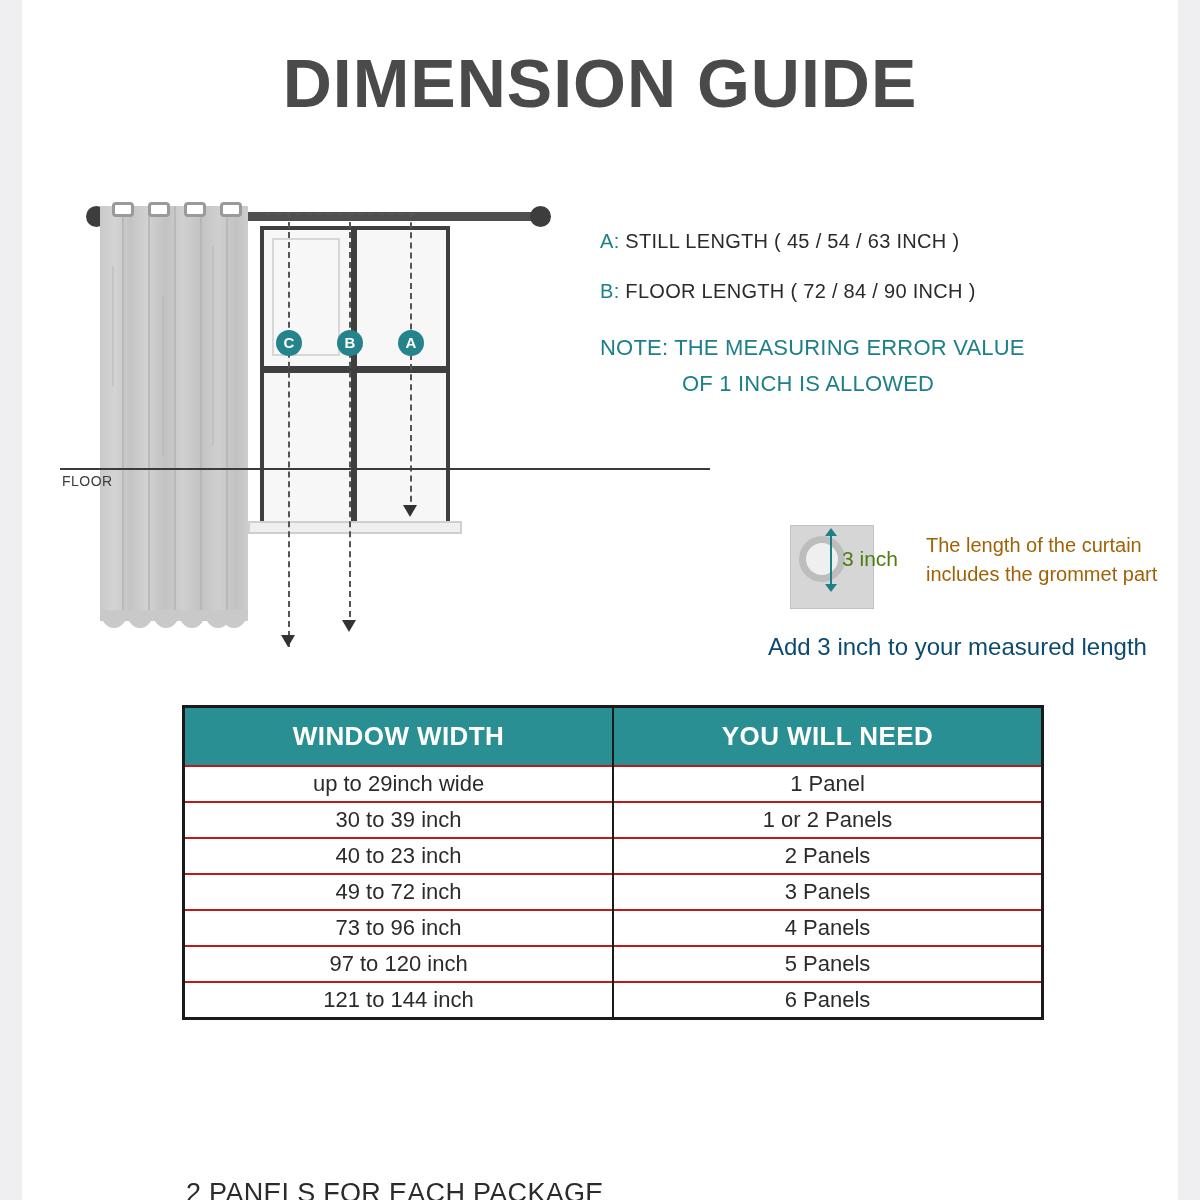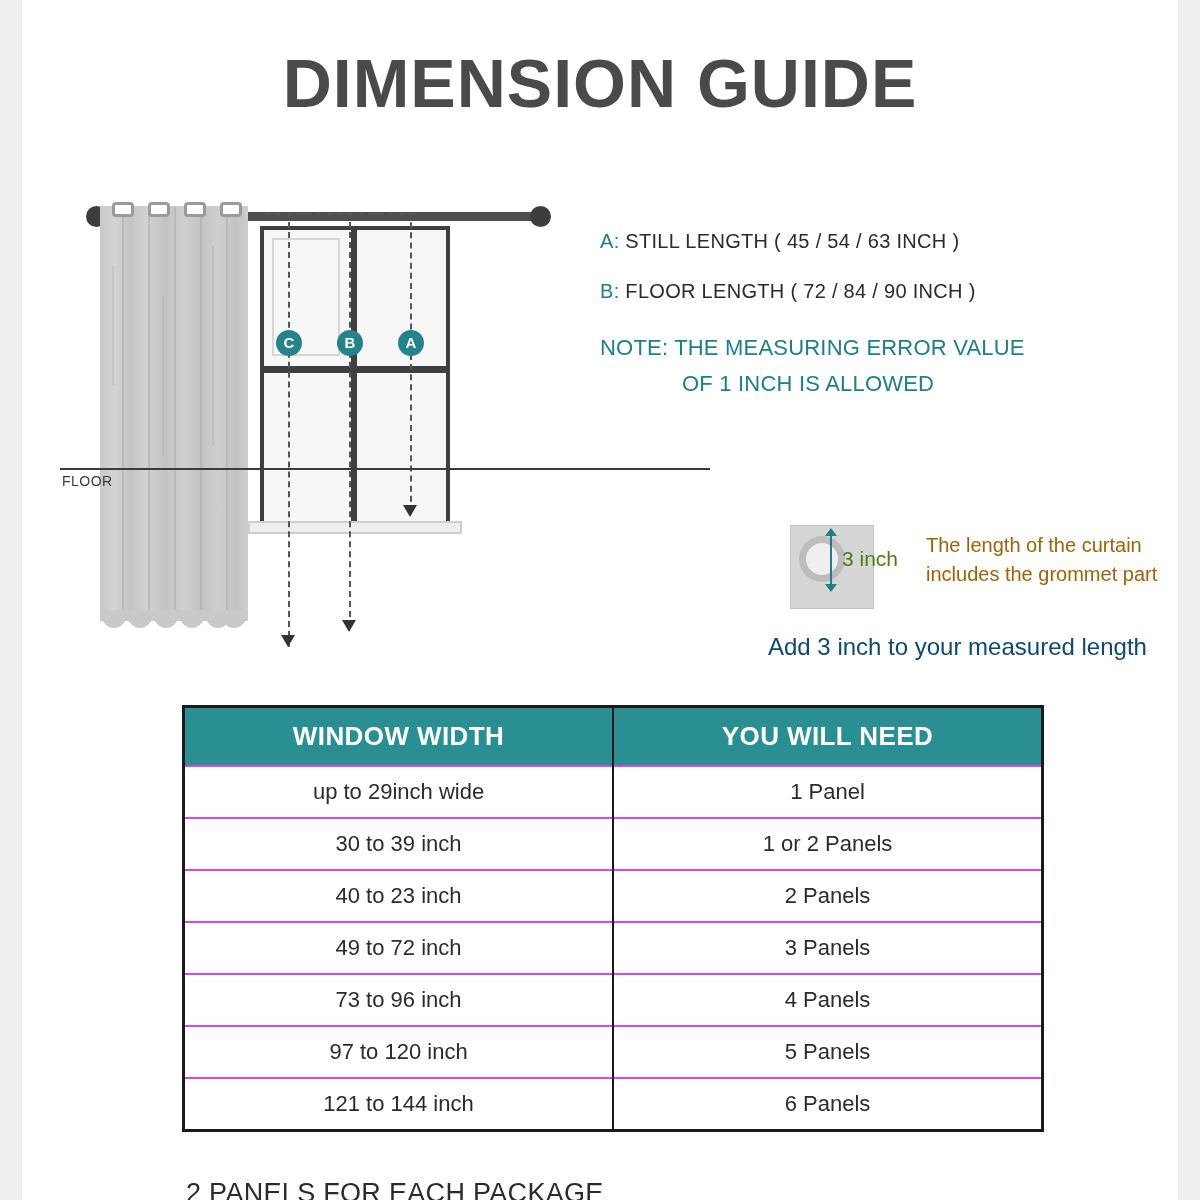--- a/index.html
+++ b/index.html
@@ -331,22 +331,22 @@
     font-weight: bold;
     padding: 13px 0;
     letter-spacing: .4px;
     border-right: 2px solid #1a1a1a;
   }
   thead th:last-child { border-right: none; }
   tbody td {
     font-size: 22px;
     color: #2b2b2b;
     text-align: center;
-    padding: 12px 0;
-    border-top: 2px solid #d946ef;
+    padding: 4px 0;
+    border-top: 2px solid #b91c1c;
     border-right: 2px solid #1a1a1a;
   }
   tbody td:last-child { border-right: none; }
 
   .footer-note {
     position: absolute;
     left: 186px;
     top: 1178px;
     font-size: 27px;
     color: #2b2b2b;

